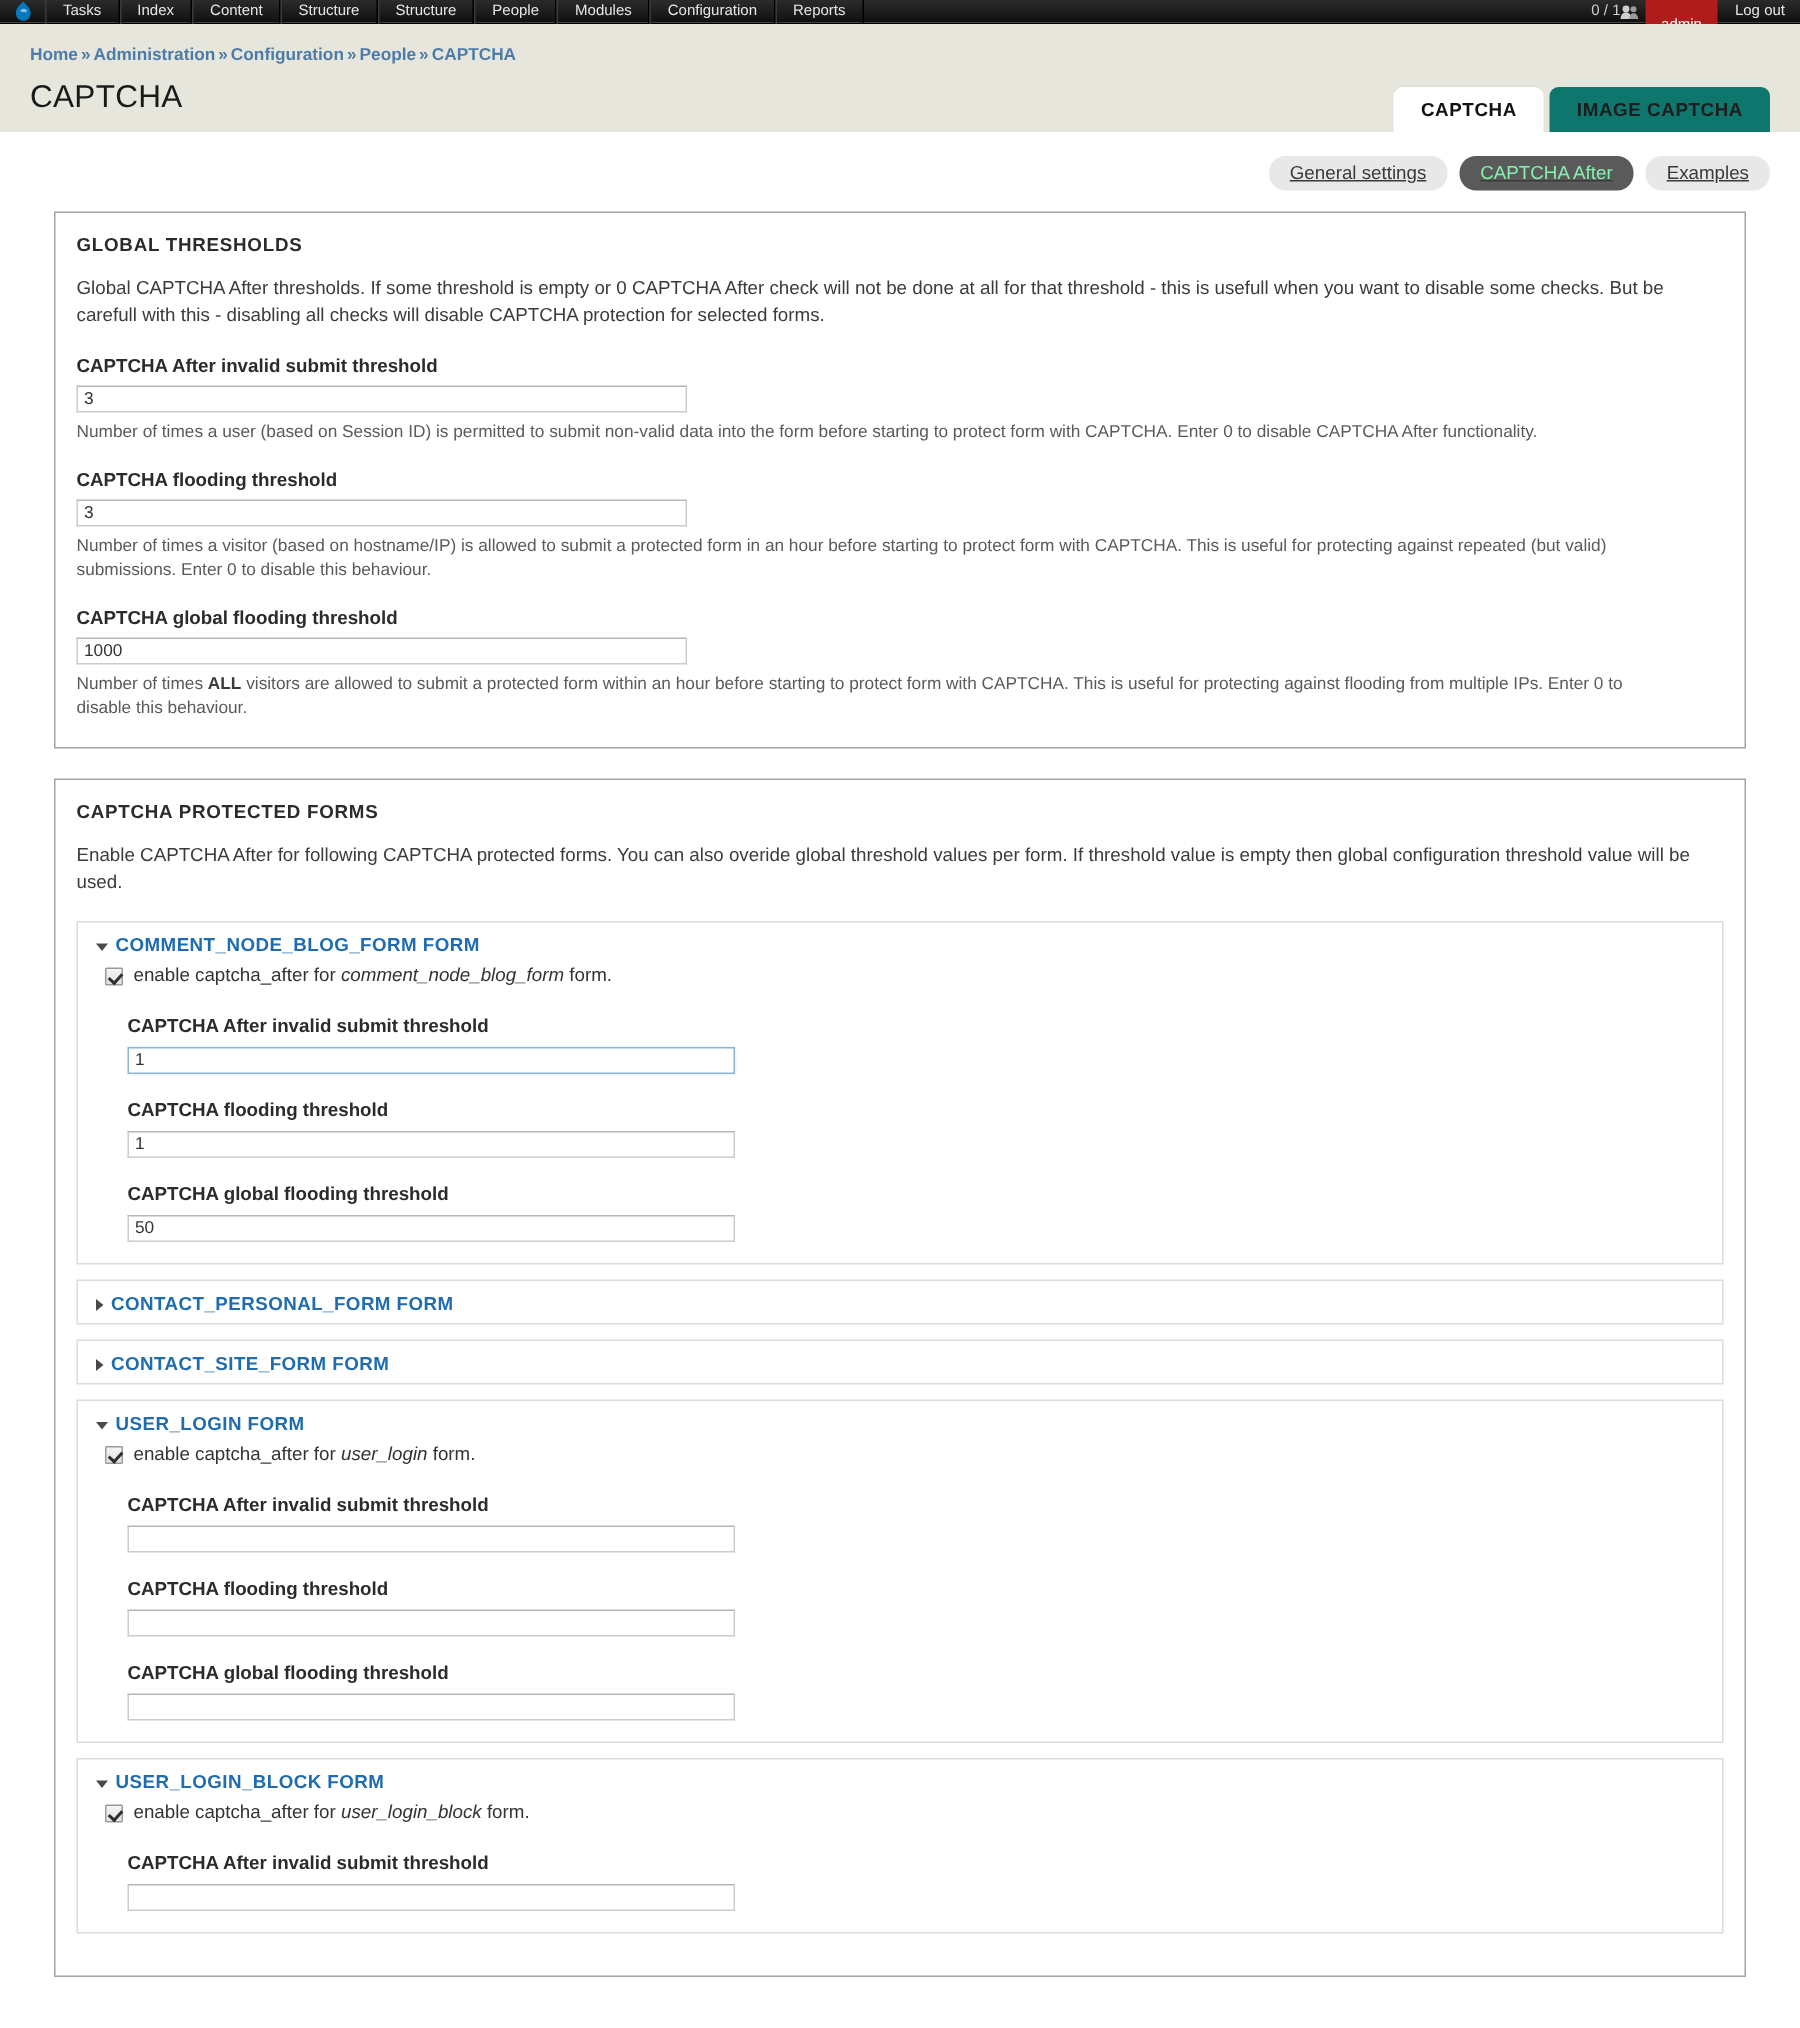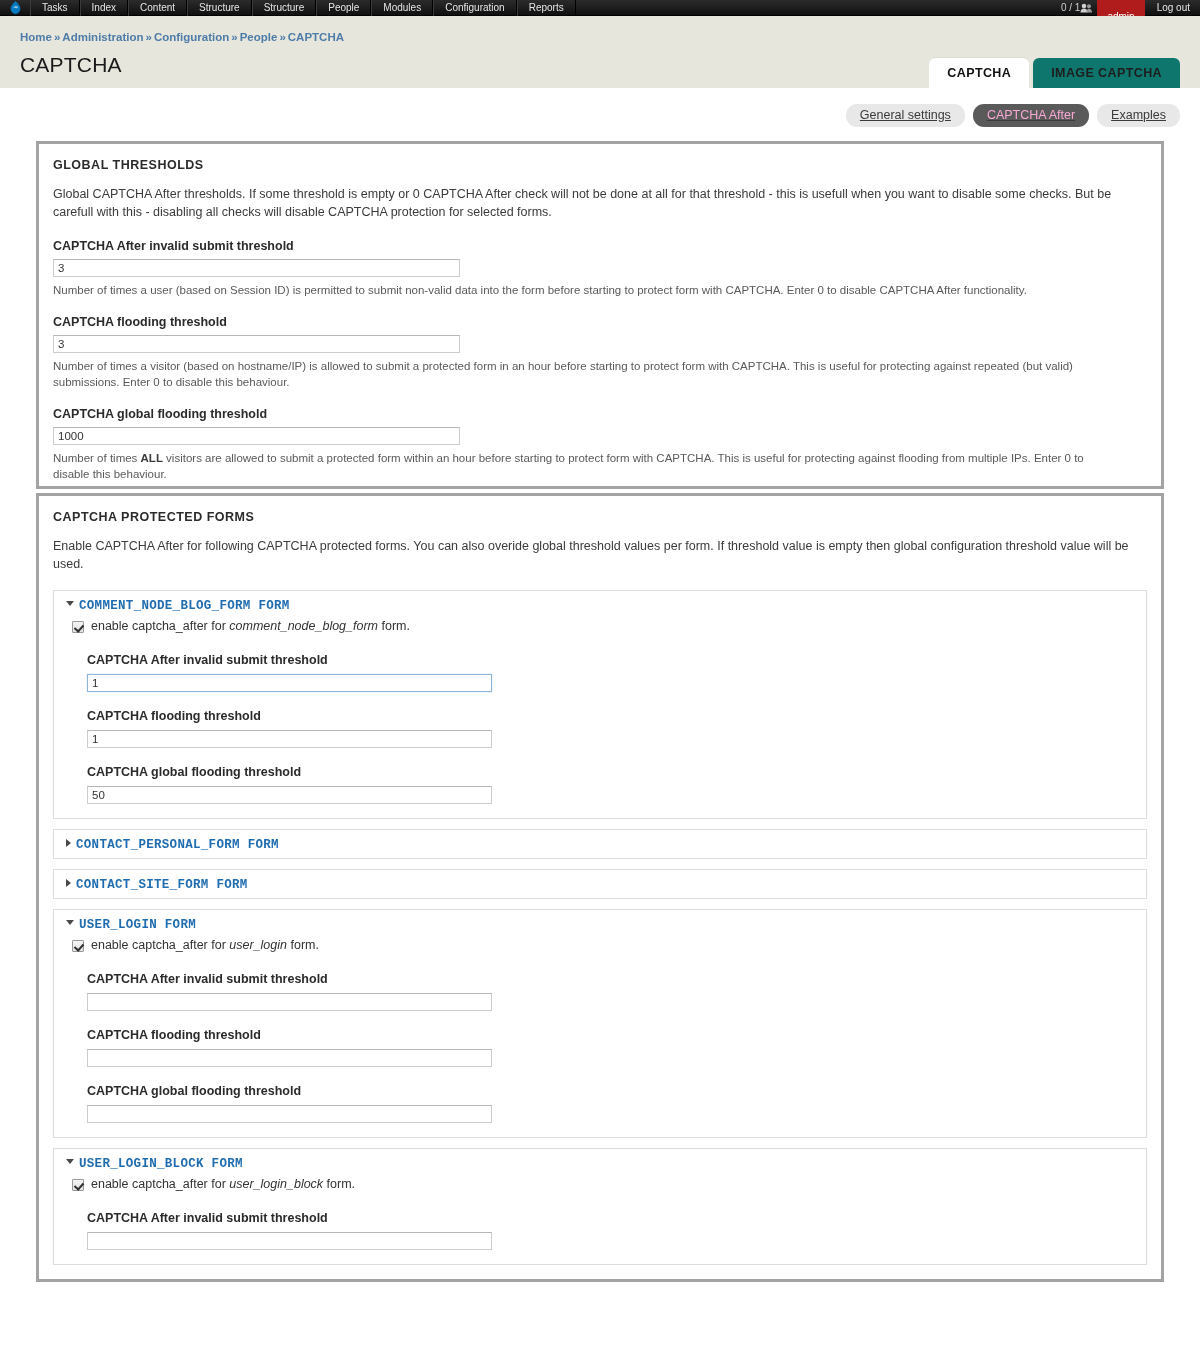--- a/index.html
+++ b/index.html
@@ -152,32 +152,32 @@
     font-size: 12.5px;
     border-radius: 11px;
     padding: 4px 14px 5px 14px;
     text-decoration: none;
     line-height: 14px;
     color: #3a3a3a;
     background: #e8e8e8;
   }
   .stab.active {
     background: #5a5a5a;
-    color: #f9a8d4;
+    color: #86efac;
   }
 
   
   .content {
     padding: 14px 36px 0 36px;
   }
   .panel {
-    border: 3px solid #a3a3a3;
+    border: 1px solid #a3a3a3;
     background: #fff;
-    padding: 14px 14px 4px 14px;
-    margin-bottom: 4px;
+    padding: 14px 14px 18px 14px;
+    margin-bottom: 20px;
   }
   .panel-title {
     font-size: 12.5px;
     font-weight: bold;
     letter-spacing: 0.5px;
     color: #2b2b2b;
     margin: 0 0 13px 0;
     text-transform: uppercase;
   }
   .panel-desc {
@@ -226,26 +226,25 @@
   
   .fieldset {
     border: 1px solid #dcdcdc;
     background: #fff;
     margin-bottom: 10px;
     padding: 0;
   }
   .fieldset.collapsed { padding: 0; }
   .fs-legend {
     display: flex;
-    align-items: flex-start;
+    align-items: center;
     gap: 5px;
     padding: 8px 10px 6px 12px;
     cursor: pointer;
     user-select: none;
-    font-family: Liberation Mono, monospace;
   }
   .fs-legend .arrow {
     width: 0; height: 0;
     display: inline-block;
     border-left: 4px solid transparent;
     border-right: 4px solid transparent;
     border-top: 5px solid #4a4a4a;
     margin-top: 2px;
   }
   .fs-legend .arrow.closed {

